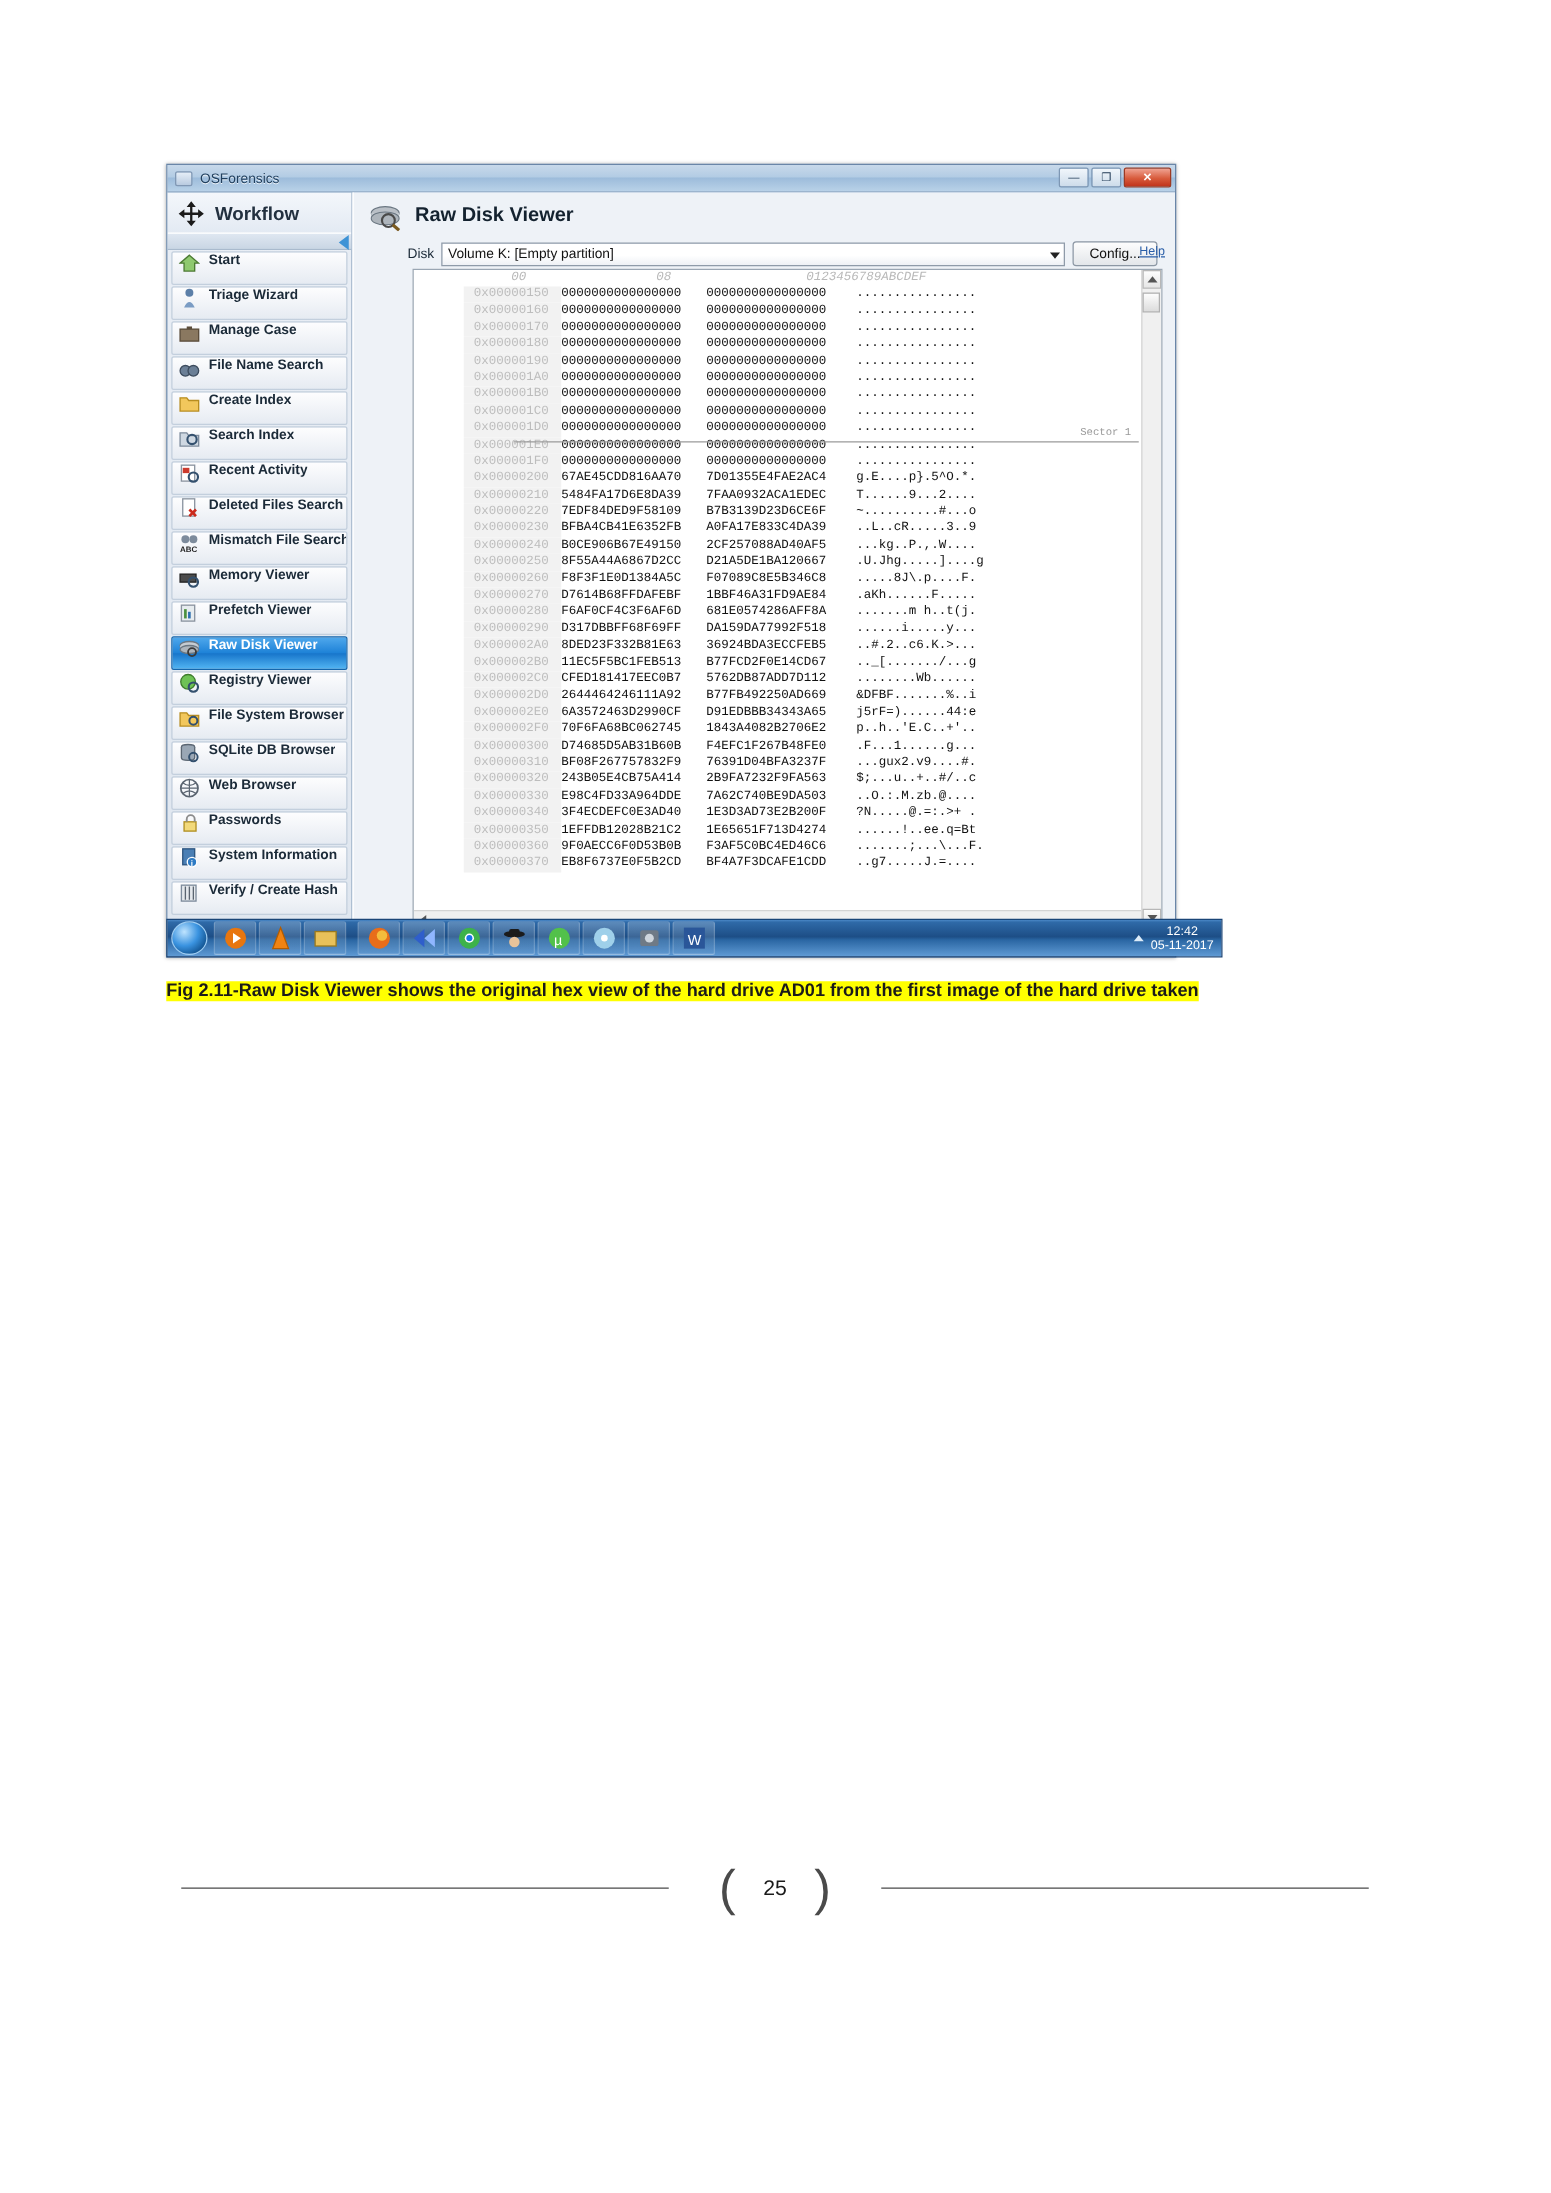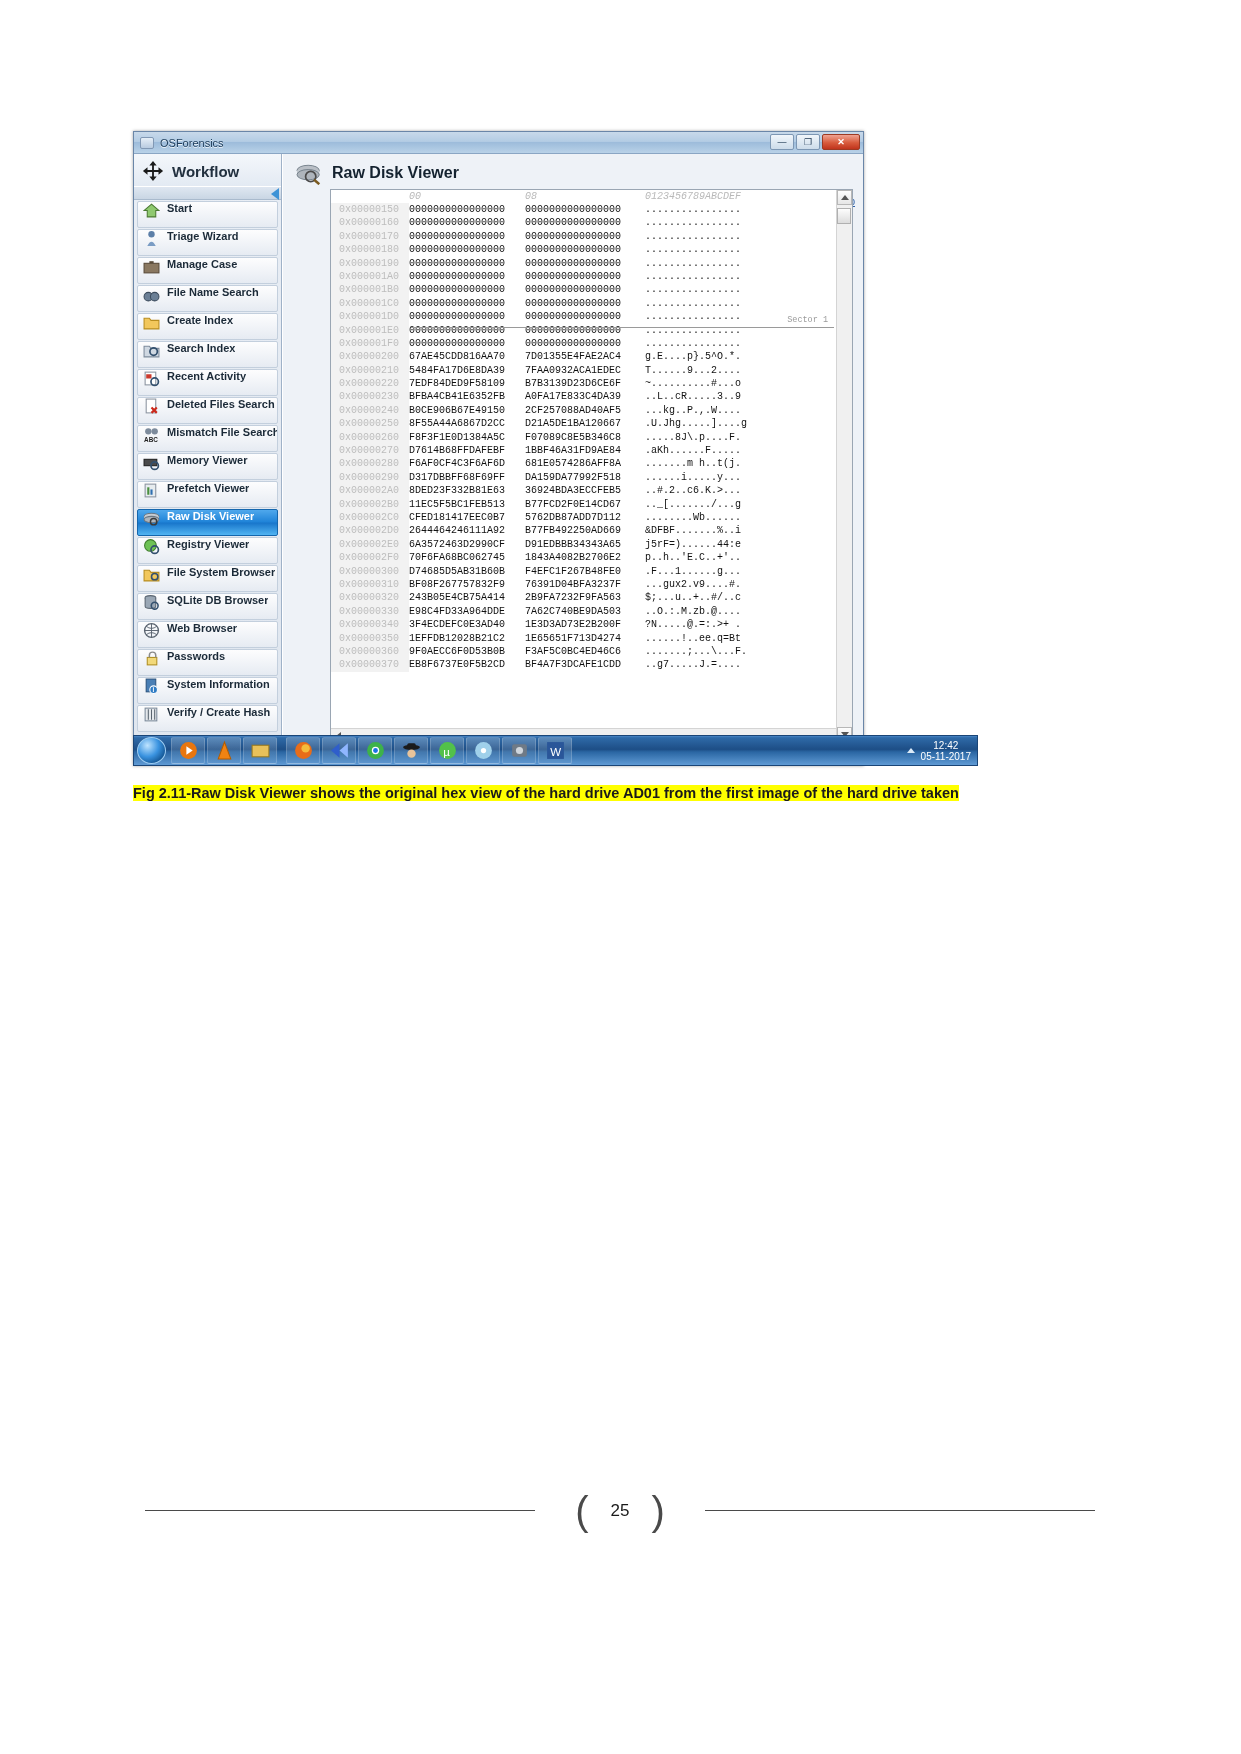--- a/index.html
+++ b/index.html
@@ -7,21 +7,21 @@
     margin: 0; padding: 0;
     width: 1241px; height: 1754px;
     background: #ffffff;
     font-family: "Liberation Sans", sans-serif;
   }
   .page { position: relative; width: 1241px; height: 1754px; background:#fff; }
 
   
   .window {
     position: absolute; left: 133px; top: 131px;
-    width: 731px; height: 635px;
+    width: 808px; height: 635px;
     background: #d9e4f0;
     border: 1px solid #6a86a8;
     box-shadow: 0 0 3px rgba(0,0,0,.35);
     overflow: hidden;
   }
   .titlebar {
     height: 22px;
     background: linear-gradient(to bottom,#c8d9ea 0%, #b3cce4 45%, #9dbcdb 50%, #b9d2e8 100%);
     border-bottom: 1px solid #8aa6c4;
     display: flex; align-items: center;
@@ -185,21 +185,21 @@
   .hexcol-head-1 { width: 116px; }
   .hexcol-head-2 { width: 120px; }
   .asccol-head { }
   .hexrows { flex: 1; overflow: hidden; }
   .hexrow {
     display: flex;
     font-family: "Liberation Mono", monospace;
     font-size: 10px; height: 13.4px; line-height: 13.4px;
     white-space: pre;
   }
-  .hr-addr { width: 78px; padding-left: 8px; color: #bdbdbd; background: #f2f2f2; }
+  .hr-addr { width: 78px; padding-left: 8px; color: #bdbdbd; background: #f2f2f2; margin-left: 40px; }
   .hr-h1 { width: 116px; color: #111; }
   .hr-h2 { width: 120px; color: #111; }
   .hr-asc { color: #111; }
   .sector-divider {
     position: absolute; left: 80px; right: 18px; top: 137px;
     border-top: 1px solid #9a9a9a;
     pointer-events: none;
   }
   .sector-label {
     position: absolute; right: 24px; top: 125px;
@@ -473,20 +473,28 @@
           <svg class="page-head-icon" viewBox="0 0 32 28">
             <ellipse cx="15" cy="11" rx="13" ry="6" fill="#b9bfc6" stroke="#6b7782"></ellipse>
             <rect x="2" y="11" width="26" height="5" fill="#c6ccd2" stroke="none"></rect>
             <ellipse cx="15" cy="16" rx="13" ry="6" fill="#aeb5bc" stroke="#6b7782"></ellipse>
             <circle cx="18" cy="18" r="6" fill="none" stroke="#4a4a4a" stroke-width="2"></circle>
             <line x1="22" y1="22" x2="28" y2="27" stroke="#7a5a20" stroke-width="3"></line>
           </svg>
           <div class="page-title">Raw Disk Viewer</div>
         </div>
 
+        <div class="disk-row">
+          <div class="disk-label">Disk</div>
+          <div class="combo">
+            <span>Volume K: [Empty partition]</span>
+            <span class="arrow"></span>
+          </div>
+          <div class="cfg-btn">Config...</div>
+        </div>
 
 
         <div class="hexwrap">
           <div class="hexinner">
             <div class="hexcols">
               <div class="addrcol-head"></div>
               <div class="hexcol-head-1">00</div>
               <div class="hexcol-head-2">08</div>
               <div class="asccol-head">0123456789ABCDEF</div>
             </div>

